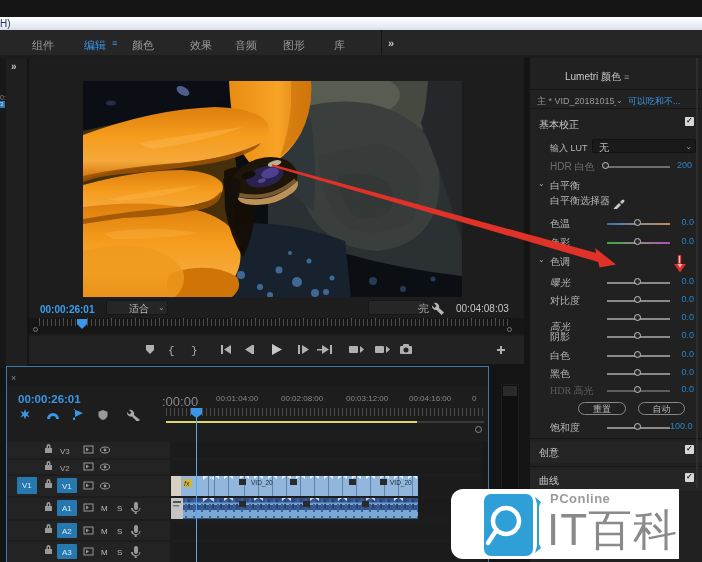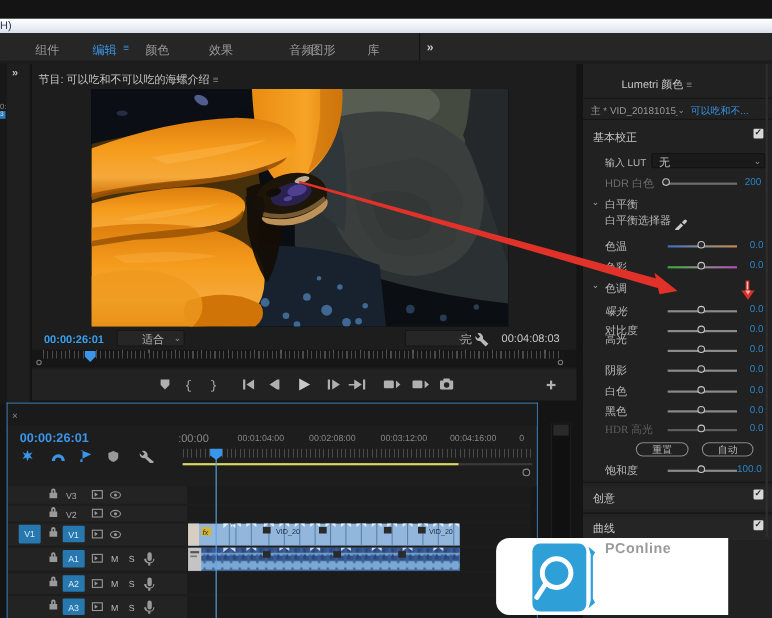--- a/index.html
+++ b/index.html
@@ -23,38 +23,37 @@
   <div class="abs" style="left:0;top:17px;width:702px;height:13px;background:linear-gradient(#fdfeff,#e8ecf3 70%,#d8dee9);">
     <div class="abs" style="left:0;top:1px;color:#2a3550;font-size:10px;">H)</div>
   </div>
 
   <div class="abs" id="tabbar" style="left:0;top:30px;width:702px;height:28px;background:#262626;color:#999;font-size:11px;">
     <div class="abs" style="left:32px;top:8px;">组件</div>
     <div class="abs" style="left:84px;top:8px;color:#3a96e8;">编辑</div>
     <div class="abs" style="left:112px;top:8px;color:#3a96e8;font-size:9px;">≡</div>
     <div class="abs" style="left:132px;top:8px;">颜色</div>
     <div class="abs" style="left:190px;top:8px;">效果</div>
-    <div class="abs" style="left:235px;top:8px;margin-left:28px;">音频</div>
+    <div class="abs" style="left:235px;top:8px;">音频</div>
     <div class="abs" style="left:283px;top:8px;">图形</div>
     <div class="abs" style="left:334px;top:8px;">库</div>
     <div class="abs" style="left:381px;top:0;width:1px;height:28px;background:#141414;"></div>
     <div class="abs" style="left:388px;top:7px;color:#c8c8c8;font-weight:bold;">»</div>
     <div class="abs" style="left:0;top:25px;width:702px;height:3px;background:#1c1c1c;"></div>
   </div>
 
   <div class="abs" style="left:0;top:58px;width:6px;height:310px;background:#181818;">
     <div class="abs" style="left:0;top:36px;color:#888;font-size:7px;">0:</div>
     <div class="abs" style="left:0;top:43px;width:5px;height:7px;background:#2a7ab8;color:#cde;font-size:6px;line-height:7px;">3</div>
   </div>
   <div class="abs" style="left:6px;top:58px;width:22px;height:308px;background:#1f1f1f;border-right:1px solid #151515;">
     <div class="abs" style="left:5px;top:3px;color:#c0c0c0;font-size:10px;font-weight:bold;">»</div>
   </div>
 
   <div class="abs" id="monitor" style="left:29px;top:58px;width:495px;height:306px;background:#1d1d1d;">
-    <div class="abs" style="left:6px;top:7px;color:#c8c8c8;font-size:10px;">节目: 可以吃和不可以吃的海螺介绍 <span style="color:#888;font-size:9px;">≡</span></div>
 
     <div class="abs" id="videoframe" style="left:54px;top:23px;width:379px;height:216px;background:#0a0d11;overflow:hidden;">
       <svg width="379" height="216">
         <defs>
           <linearGradient id="fing" x1="0" y1="0" x2="0" y2="1">
             <stop offset="0%" stop-color="#dd7e0e"></stop>
             <stop offset="40%" stop-color="#f59c1c"></stop>
             <stop offset="75%" stop-color="#f5a93a"></stop>
             <stop offset="100%" stop-color="#cf7209"></stop>
           </linearGradient>
@@ -219,21 +218,21 @@
     <div class="abs" style="left:8px;top:197px;color:#aaa;font-size:8px;">⌄</div>
     <div class="abs" style="left:20px;top:197px;">色调</div>
     <div class="abs" style="left:20px;top:218px;font-style:italic;">曝光</div>
     <div class="abs sld" style="left:77px;top:224px;"></div>
     <div class="abs knob" style="left:104px;top:220px;"></div>
     <div class="abs val" style="left:140px;top:218px;">0.0</div>
     <div class="abs" style="left:20px;top:236px;">对比度</div>
     <div class="abs sld" style="left:77px;top:242px;"></div>
     <div class="abs knob" style="left:104px;top:238px;"></div>
     <div class="abs val" style="left:140px;top:236px;">0.0</div>
-    <div class="abs" style="left:20px;top:244px;">高光</div>
+    <div class="abs" style="left:20px;top:262px;font-style:italic;">高光</div>
     <div class="abs sld" style="left:77px;top:260px;"></div>
     <div class="abs knob" style="left:104px;top:256px;"></div>
     <div class="abs val" style="left:140px;top:254px;">0.0</div>
     <div class="abs" style="left:20px;top:272px;">阴影</div>
     <div class="abs sld" style="left:77px;top:278px;"></div>
     <div class="abs knob" style="left:104px;top:274px;"></div>
     <div class="abs val" style="left:140px;top:272px;">0.0</div>
     <div class="abs" style="left:20px;top:291px;">白色</div>
     <div class="abs sld" style="left:77px;top:297px;"></div>
     <div class="abs knob" style="left:104px;top:293px;"></div>
@@ -271,21 +270,21 @@
     <svg class="abs" style="left:10px;top:40px;" width="130" height="14">
       <g fill="#3a96e8">
         <path d="M8,2 l1.2,3.4 3.4,-1.2 -2.2,3 2.2,3 -3.4,-1.2 -1.2,3.4 -1.2,-3.4 -3.4,1.2 2.2,-3 -2.2,-3 3.4,1.2 z"></path>
         <path d="M30,12 a6,6 0 1 1 12,0 h-3 a3,3 0 1 0 -6,0 z"></path>
         <path d="M56,2 l10,4 -10,5 z M56,2 v11 h2 v-11 z"></path>
       </g>
       <path d="M86,3 l4.5,1.8 v3.6 q0,2.8 -4.5,4.6 q-4.5,-1.8 -4.5,-4.6 v-3.6 z" fill="#999"></path>
       <path d="M112,3 a4,4 0 0 1 5,5 l6,5 -2.5,2 -5.5,-5.5 a4,4 0 0 1 -5,-4.5 l2.5,2.5 2,-2 z" fill="#aaa"></path>
     </svg>
 
-    <div class="abs" style="left:155px;top:27px;color:#888;font-size:10px;">:00:00</div>
+    <div class="abs" style="left:155px;top:27px;color:#888;font-size:13px;">:00:00</div>
     <div class="abs" style="left:209px;top:27px;color:#888;font-size:8px;">00:01:04:00</div>
     <div class="abs" style="left:274px;top:27px;color:#888;font-size:8px;">00:02:08:00</div>
     <div class="abs" style="left:339px;top:27px;color:#888;font-size:8px;">00:03:12:00</div>
     <div class="abs" style="left:402px;top:27px;color:#888;font-size:8px;">00:04:16:00</div>
     <div class="abs" style="left:465px;top:27px;color:#888;font-size:8px;">0</div>
     <div class="abs" style="left:159px;top:41px;width:318px;height:8px;background:repeating-linear-gradient(90deg,#4a4a4a 0,#4a4a4a 1px,transparent 1px,transparent 4px);"></div>
 
     <div class="abs" style="left:159px;top:54px;width:251px;height:2px;background:#d8d862;"></div>
     <div class="abs" style="left:410px;top:54px;width:67px;height:2px;background:#3a3a3a;"></div>
     <div class="abs" style="left:468px;top:59px;width:7px;height:7px;border:1.5px solid #888;border-radius:50%;"></div>
@@ -451,28 +450,29 @@
     </svg>
 
     <div class="abs" style="left:189px;top:50px;width:1px;height:145px;background:#5aa6e8;"></div>
   </div>
 
   <div class="abs" style="left:490px;top:366px;width:40px;height:196px;background:#141414;">
     <div class="abs" style="left:11px;top:18px;width:18px;height:144px;background:#101010;border:1px solid #1e1e1e;"></div>
     <div class="abs" style="left:13px;top:20px;width:14px;height:10px;background:#2a2a2a;"></div>
   </div>
 
-  <div class="abs" id="watermark" style="left:451px;top:489px;width:211px;height:70px;background:#fff;border-radius:12px 0 0 12px;">
+  <div class="abs" id="watermark" style="left:451px;top:489px;width:228px;height:70px;background:#fff;border-radius:12px 0 0 12px;">
     <svg width="251" height="70" style="position:absolute;left:0;top:0;">
       <rect x="33" y="5" width="49" height="62" rx="7" fill="#2f9fd8"></rect>
       <path d="M84,8 L90,13 L88,17 L88,55 L90,59 L84,64 L86,57 L86,15 Z" fill="#2f9fd8"></path>
       <circle cx="55" cy="32" r="13" fill="none" stroke="#fff" stroke-width="4.5"></circle>
       <line x1="45.5" y1="41" x2="37" y2="54" stroke="#fff" stroke-width="4.5" stroke-linecap="round"></line>
     </svg>
     <div class="abs" style="left:99px;top:2px;color:#9a9a9a;font-size:13px;font-weight:bold;letter-spacing:.5px;">PConline</div>
+    <div class="abs" style="left:96px;top:12px;color:#8a8a8a;font-size:44px;letter-spacing:1px;">IT百科</div>
   </div>
 
   <svg class="abs" style="left:0;top:0;pointer-events:none;" width="702" height="562">
     <polygon points="272,164.3 272,166.4 600,262.5 600,254" fill="#e03228"></polygon>
     <polygon points="616,264.5 595,248 599.5,267.5" fill="#e03228"></polygon>
     <g>
       <line x1="679.5" y1="255" x2="679.5" y2="265" stroke="#d8302a" stroke-width="3.4"></line>
       <polygon points="680,272.5 674,264 686,264" fill="#d8302a"></polygon>
       <line x1="679.5" y1="256" x2="679.5" y2="263" stroke="#f4c6be" stroke-width="1.3"></line>
       <polygon points="680,268 677.5,264 682.5,264" fill="#f0b0a6"></polygon>

